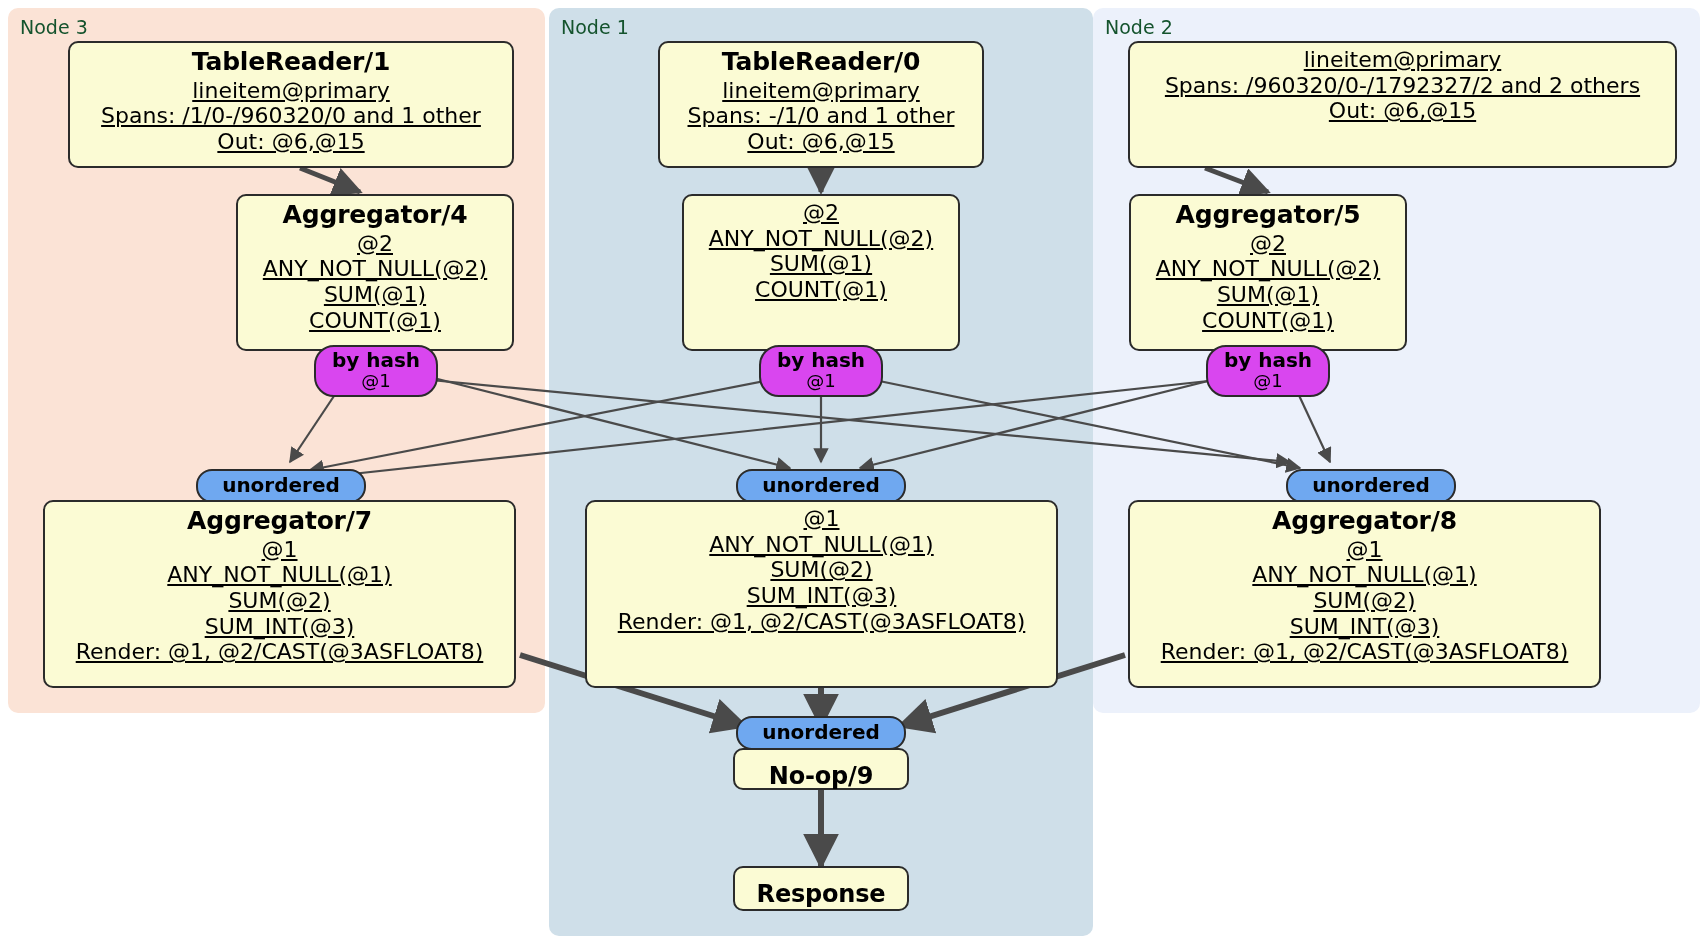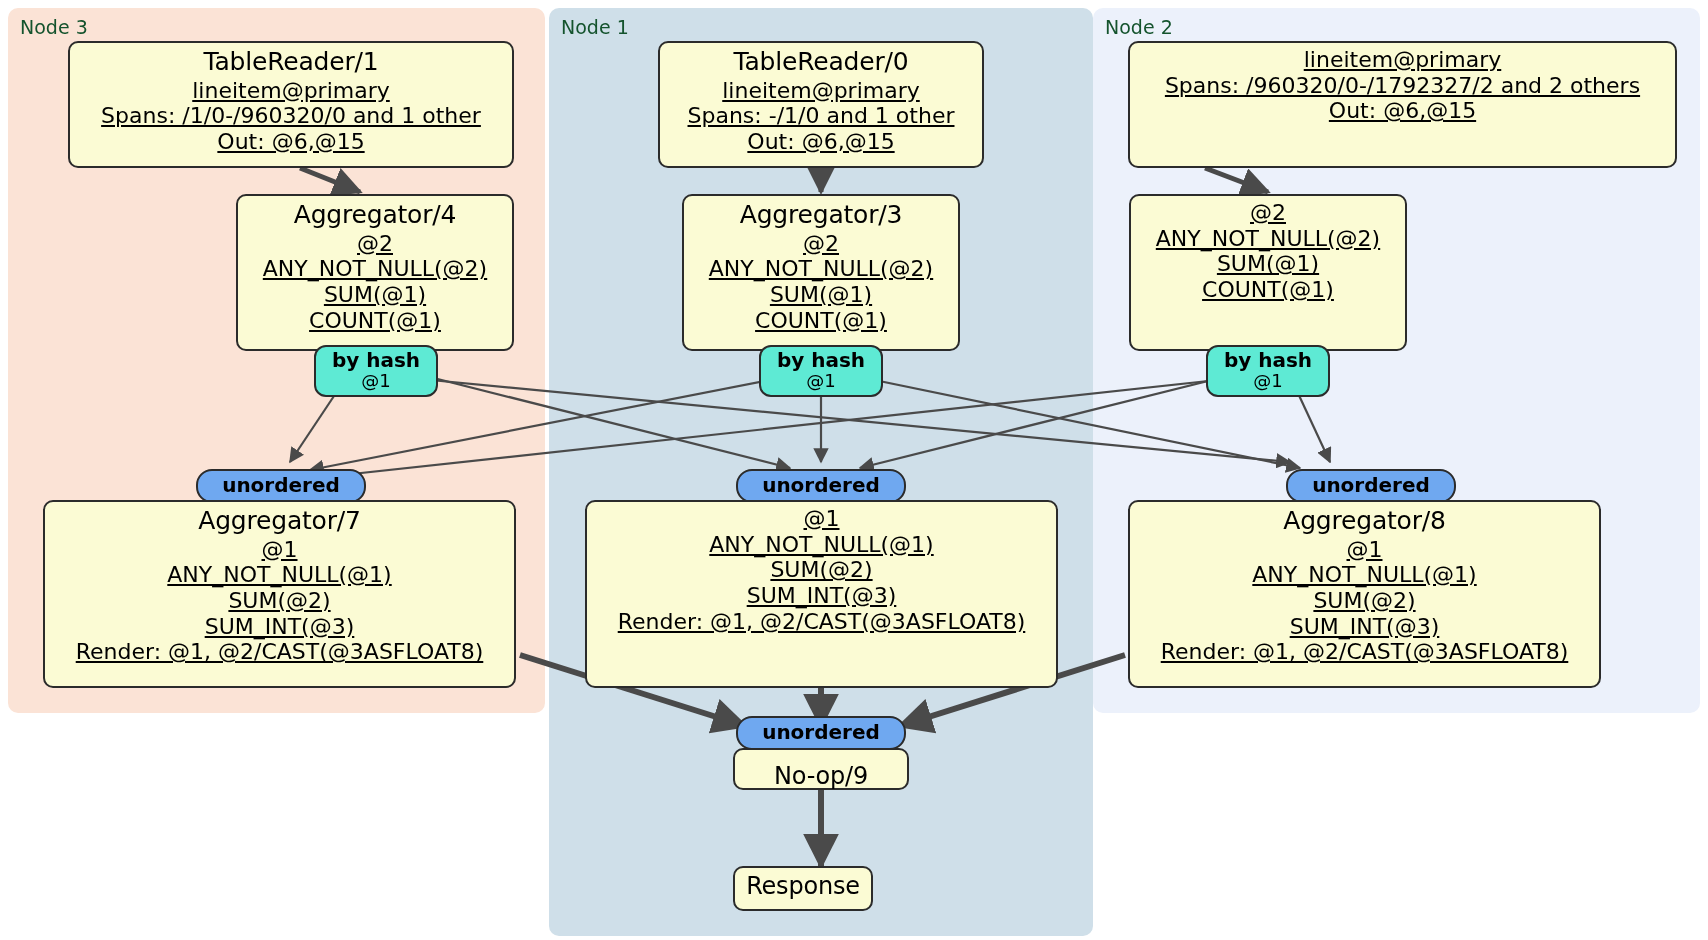--- a/index.html
+++ b/index.html
@@ -52,21 +52,21 @@
     border: 2px solid #2b2b2b;
     border-radius: 10px;
     text-align: center;
     color: #000000;
     padding: 4px 8px 4px 8px;
     line-height: 1.20;
     overflow: visible;
     white-space: nowrap;
   }
   .proc .ptitle {
-    font-weight: normal;
+    font-weight: bold;
     font-size: 25px;
     letter-spacing: -0.2px;
     line-height: 1.22;
     text-align: center;
   }
   .proc .pline {
     font-size: 22px;
     line-height: 1.17;
     text-decoration: underline;
   }
@@ -80,22 +80,22 @@
     box-sizing: border-box;
     border: 2px solid #2b2b2b;
     border-radius: 14px;
     text-align: center;
     color: #000000;
     line-height: 1.12;
     white-space: nowrap;
     padding-top: 2px;
   }
   .pill.hash {
-    background: #5eead4;
-    border-radius: 12px;
+    background: #d946ef;
+    border-radius: 20px;
   }
   .pill.unordered {
     background: #6fa8f0;
     border-radius: 16px;
   }
   .pill .plabel {
     font-weight: bold;
     font-size: 20px;
     display: block;
   }
@@ -191,28 +191,28 @@
 
   <div class="proc" style="left:236px; top:194px; width:278px; height:157px;">
     <div class="ptitle">Aggregator/4</div>
     <div class="pline">@2</div>
     <div class="pline">ANY_NOT_NULL(@2)</div>
     <div class="pline">SUM(@1)</div>
     <div class="pline">COUNT(@1)</div>
   </div>
 
   <div class="proc" style="left:682px; top:194px; width:278px; height:157px;">
-    <div class="ptitle">Aggregator/3</div>
     <div class="pline">@2</div>
     <div class="pline">ANY_NOT_NULL(@2)</div>
     <div class="pline">SUM(@1)</div>
     <div class="pline">COUNT(@1)</div>
   </div>
 
   <div class="proc" style="left:1129px; top:194px; width:278px; height:157px;">
+    <div class="ptitle">Aggregator/5</div>
     <div class="pline">@2</div>
     <div class="pline">ANY_NOT_NULL(@2)</div>
     <div class="pline">SUM(@1)</div>
     <div class="pline">COUNT(@1)</div>
   </div>
 
   <div class="pill hash" style="left:314px; top:345px; width:124px; height:52px;">
     <span class="plabel">by hash</span>
     <span class="psub">@1</span>
   </div>
@@ -266,17 +266,17 @@
   </div>
 
   <div class="pill unordered" style="left:736px; top:716px; width:170px; height:34px; padding-top:3px;">
     <span class="plabel">unordered</span>
   </div>
 
   <div class="proc small" style="left:733px; top:748px; width:176px; height:42px; padding-top:12px;">
     <div class="ptitle">No-op/9</div>
   </div>
 
-  <div class="proc small" style="left:733px; top:866px; width:140px; height:45px; padding-top:4px;">
+  <div class="proc small" style="left:733px; top:866px; width:176px; height:45px; padding-top:12px;">
     <div class="ptitle">Response</div>
   </div>
 
 </div>
 
 </body></html>

